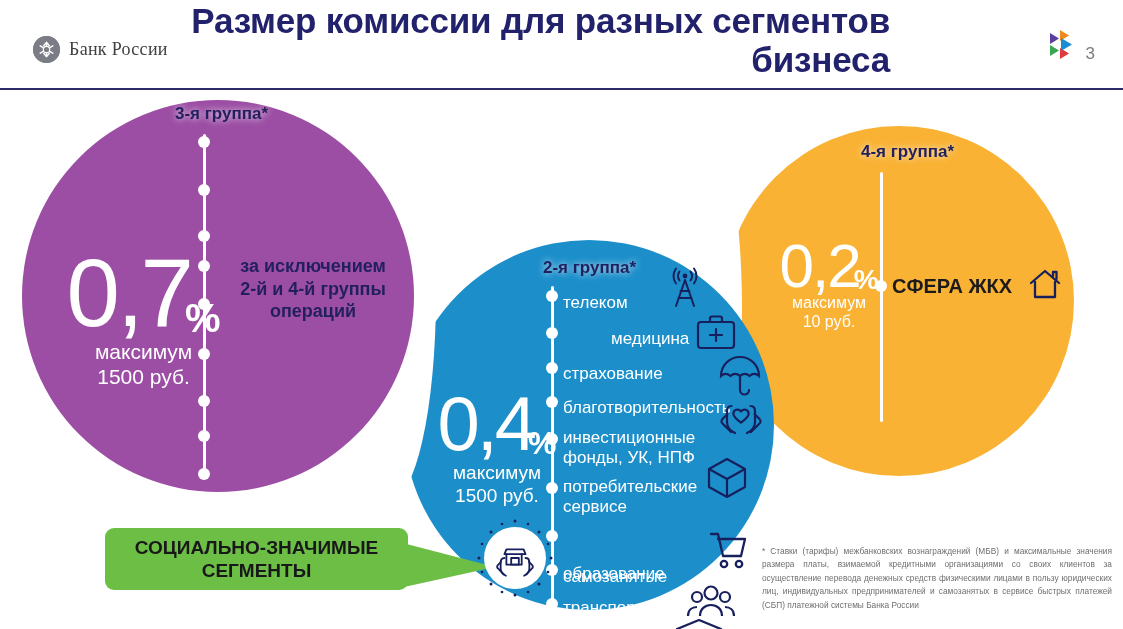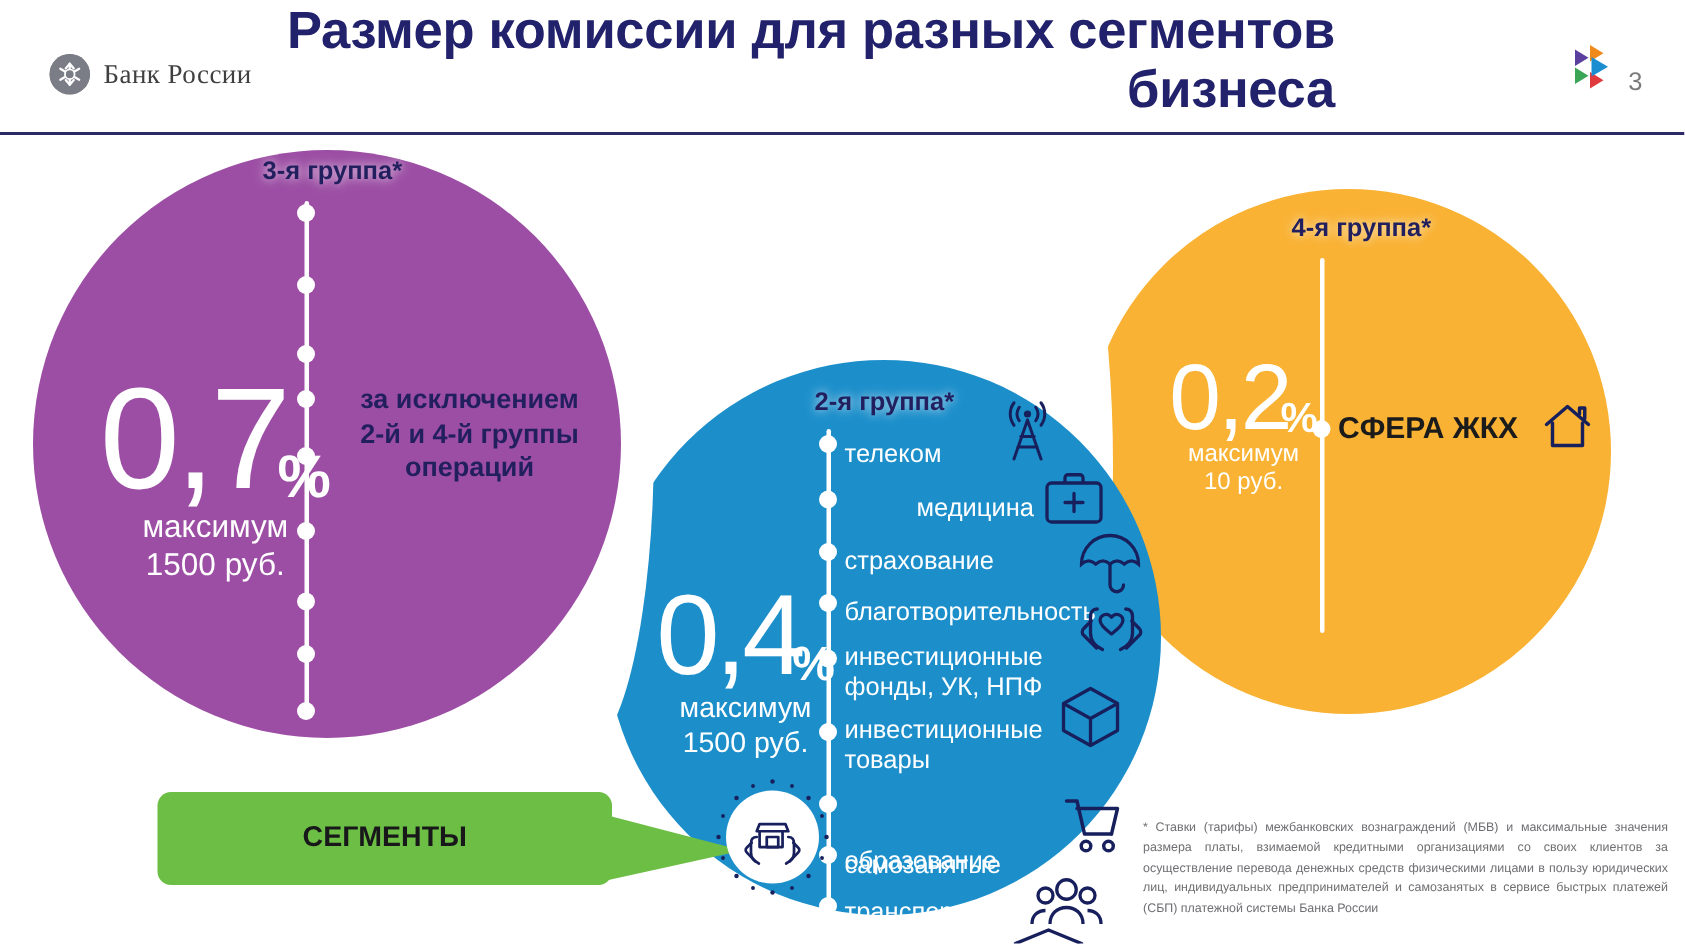--- a/index.html
+++ b/index.html
@@ -198,21 +198,21 @@
     <div class="dot" style="left:546px;top:440px;"></div>
     <div class="dot" style="left:546px;top:474px;"></div>
     <div class="dot" style="left:546px;top:508px;"></div>
 
     <div class="blue-list">
       <div class="blue-item" style="top:8px;">телеком</div>
       <div class="blue-item" style="top:44px;margin-left:48px;">медицина</div>
       <div class="blue-item" style="top:79px;">страхование</div>
       <div class="blue-item" style="top:113px;">благотворительность</div>
       <div class="blue-item wrap" style="top:143px;line-height:1.2;">инвестиционные фонды, УК, НПФ</div>
-      <div class="blue-item wrap" style="top:192px;line-height:1.2;">инвестиционные товары</div>
+      <div class="blue-item wrap" style="top:192px;line-height:1.2;">потребительские сервисе</div>
       <div class="blue-item" style="top:254px;margin-top:28px;">самозанятые</div>
       <div class="blue-item" style="top:279px;">образование</div>
       <div class="blue-item" style="top:313px;">транспорт</div>
     </div>
 
     <div class="bicon" style="left:665px;top:176px;">
       <svg width="40" height="44" viewBox="0 0 40 44" fill="none" stroke="#17205c" stroke-width="2" stroke-linecap="round">
         <path d="M20 14 L11 40 M20 14 L29 40 M13.5 32 L26.5 32 M15.5 25 L24.5 25"></path>
         <circle cx="20" cy="10" r="2.4" fill="#17205c" stroke="none"></circle>
         <path d="M14.5 5.5 a8 8 0 0 0 0 9"></path>
@@ -304,20 +304,21 @@
       </span>
     </div>
 
     <div class="green-arrow">
       <svg width="110" height="52" viewBox="0 0 110 52">
         <polygon points="0,2 100,28 0,50" fill="#6cbe45"></polygon>
       </svg>
     </div>
     <div class="green-box">
       <div class="gtext">
+        <div>СОЦИАЛЬНО-ЗНАЧИМЫЕ</div>
         <div>СЕГМЕНТЫ</div>
       </div>
     </div>
 
     <div class="social-dots">
       <svg width="78" height="78" viewBox="0 0 78 78">
         <g fill="#17205c">
           <circle cx="39" cy="2" r="1.5"></circle>
             <circle cx="52" cy="5" r="1.3"></circle>
             <circle cx="63" cy="13" r="1.5"></circle>

